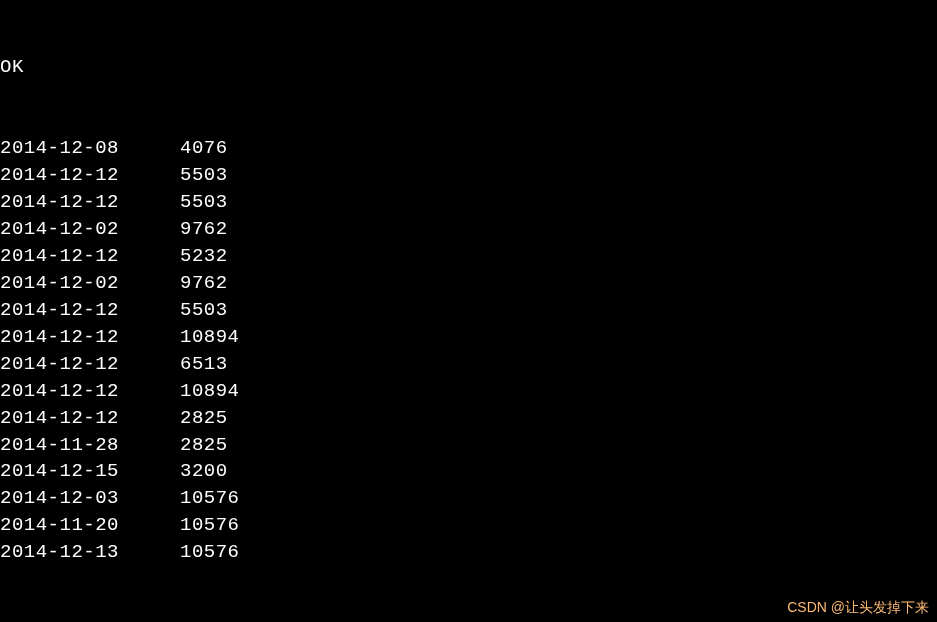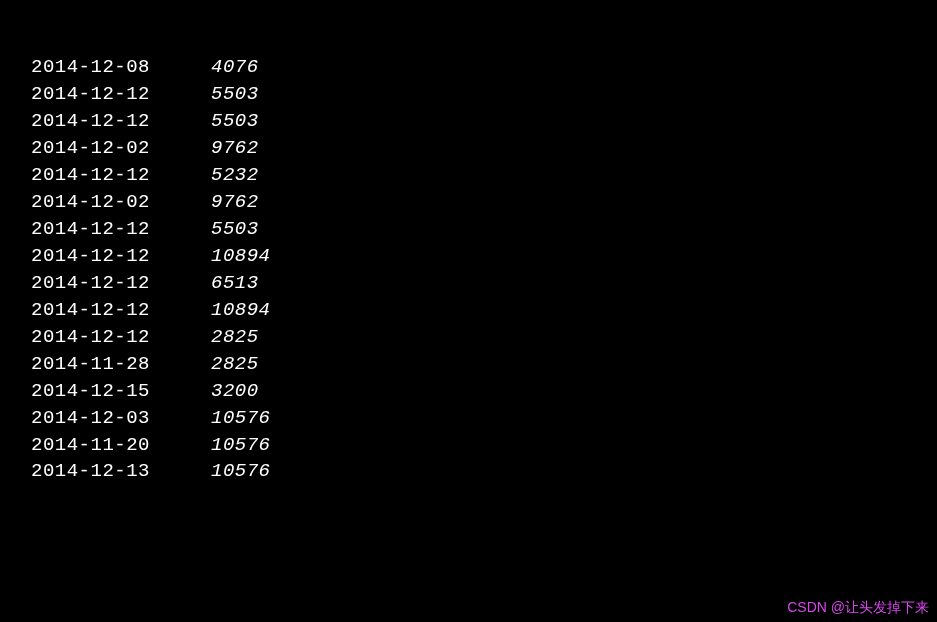--- a/index.html
+++ b/index.html
@@ -25,39 +25,38 @@
     }
     .line {
       display: block;
     }
     .data-row {
       display: block;
     }
     .col1 {
       display: inline-block;
       width: 180px;
-      margin-left: 31px;
     }
     .col2 {
       display: inline-block;
-      font-style: italic;
     }
     .watermark {
       position: absolute;
       right: 8px;
       bottom: 4px;
       font-size: 14px;
-      color: #d946ef;
+      color: #fdba74;
       font-family: sans-serif;
       letter-spacing: 0;
       margin-left: 36px;
     }
   </style>
 </head>
 <body>
 
 <div class="terminal">
+  <span class="line">OK</span>
   <div id="rows-container"><span class="data-row"><span class="col1">2014-12-08</span><span class="col2">4076</span></span><span class="data-row"><span class="col1">2014-12-12</span><span class="col2">5503</span></span><span class="data-row"><span class="col1">2014-12-12</span><span class="col2">5503</span></span><span class="data-row"><span class="col1">2014-12-02</span><span class="col2">9762</span></span><span class="data-row"><span class="col1">2014-12-12</span><span class="col2">5232</span></span><span class="data-row"><span class="col1">2014-12-02</span><span class="col2">9762</span></span><span class="data-row"><span class="col1">2014-12-12</span><span class="col2">5503</span></span><span class="data-row"><span class="col1">2014-12-12</span><span class="col2">10894</span></span><span class="data-row"><span class="col1">2014-12-12</span><span class="col2">6513</span></span><span class="data-row"><span class="col1">2014-12-12</span><span class="col2">10894</span></span><span class="data-row"><span class="col1">2014-12-12</span><span class="col2">2825</span></span><span class="data-row"><span class="col1">2014-11-28</span><span class="col2">2825</span></span><span class="data-row"><span class="col1">2014-12-15</span><span class="col2">3200</span></span><span class="data-row"><span class="col1">2014-12-03</span><span class="col2">10576</span></span><span class="data-row"><span class="col1">2014-11-20</span><span class="col2">10576</span></span><span class="data-row"><span class="col1">2014-12-13</span><span class="col2">10576</span></span></div>
   
   
 </div>
 
 <div class="watermark">CSDN @让头发掉下来</div>
 
 </body></html>

